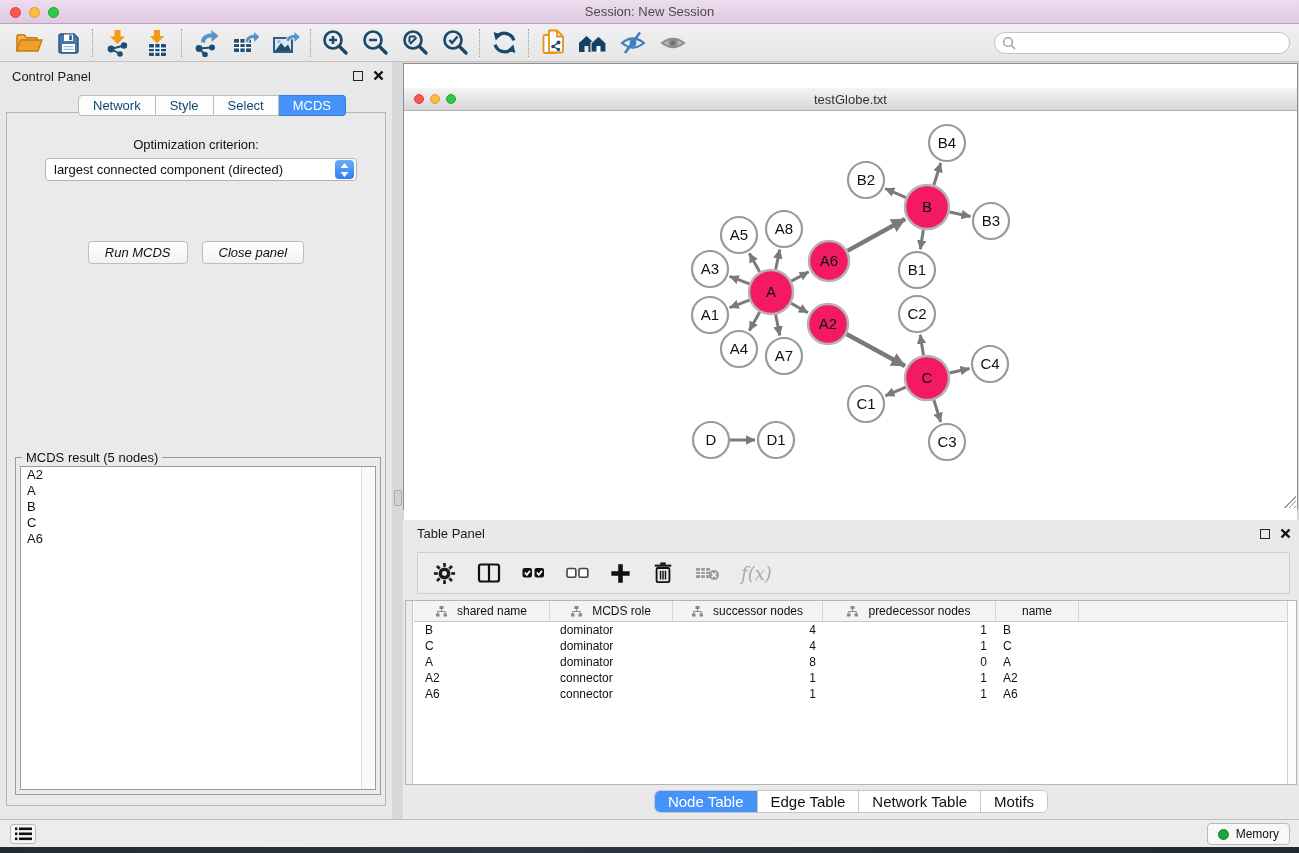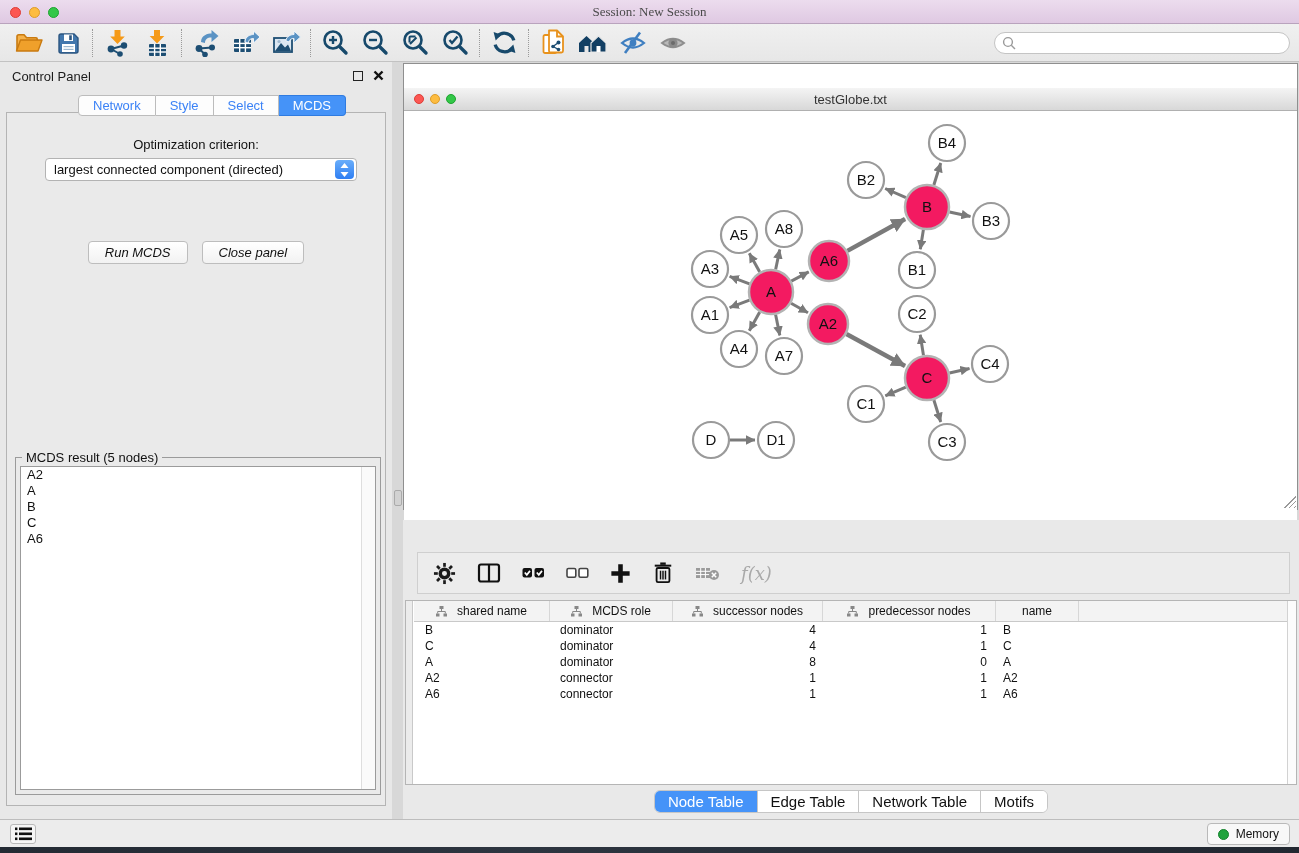--- a/index.html
+++ b/index.html
@@ -3,21 +3,21 @@
 <meta charset="utf-8">
 <style>
   * { margin:0; padding:0; box-sizing:border-box; }
   html,body { width:1299px; height:853px; }
   body { font-family:"Liberation Sans", sans-serif; background:#dcdcdc; position:relative; overflow:hidden; }
 
   
   .titlebar { position:absolute; left:0; top:0; width:1299px; height:24px;
     background:linear-gradient(#ecdcee,#dfc9e2); border-bottom:1px solid #b9a3bd;
     display:flex; align-items:center; justify-content:center; }
-  .titlebar .title { font-size:13px; color:#4a4a4a;font-family:Liberation Serif, serif; }
+  .titlebar .title { font-size:13px; color:#4a4a4a; }
   .lights { position:absolute; left:10px; top:7px; display:flex; gap:8px; }
   .light { width:11px; height:11px; border-radius:50%; }
   .light.red { background:#fc5753; border:1px solid #dd3e37; }
   .light.yellow { background:#fdbc40; border:1px solid #de9c28; }
   .light.green { background:#33c748; border:1px solid #1da42f; }
 
   
   .toolbar { position:absolute; left:0; top:24px; width:1299px; height:38px;
     background:linear-gradient(#f0f0f0,#e7e7e7); border-bottom:1px solid #c2c2c2;
     display:flex; align-items:center; }
@@ -33,21 +33,21 @@
 
   
   .control-panel { position:absolute; left:0; top:0; width:392px; height:757px; background:#e8e8e8; }
   .cp-header { position:relative; height:26px; }
   .cp-title { position:absolute; left:12px; top:7px; font-size:13px; color:#1b1b1b; }
   .panel-icons { position:absolute; right:8px; top:8px; display:flex; gap:10px; align-items:center; }
   .float-btn { width:10px; height:10px; border:1.5px solid #222; background:transparent; }
 
   .cp-tabs { position:absolute; left:78px; top:33px; display:flex; z-index:2; }
   .cp-tab { height:21px; padding:0 14px; background:#fdfdfd; border:1px solid #bcbcbc; border-left:none;
-    font-size:13px; color:#3b82f6; display:flex; align-items:center; }
+    font-size:13px; color:#0c4a6e; display:flex; align-items:center; }
   .cp-tab:first-child { border-left:1px solid #bcbcbc; border-radius:4px 0 0 4px; }
   .cp-tab:last-child { border-radius:0 4px 4px 0; }
   .cp-tab.active { background:#4593f8; border-color:#2f7be0; color:#fff; }
 
   .cp-panel { position:absolute; left:6px; top:50px; width:380px; height:694px;
     background:#eaeaea; border:1px solid #b4b4b4;padding-left:40px; }
   .opt-label { position:absolute; left:0; top:24px; width:100%; text-align:center; font-size:13px; color:#111; }
   .combo { position:absolute; left:38px; top:45px; width:312px; height:23px; background:#fff;
     border:1px solid #b3b3b3; border-radius:4px; display:flex; align-items:center; }
   .combo .val { flex:1; font-size:13px; color:#111; padding-left:8px; white-space:nowrap; overflow:hidden; }
@@ -444,20 +444,30 @@
           <circle cx="372" cy="329" r="18" fill="#ffffff" stroke="#9a9a9a" stroke-width="2.2"></circle>
           <text x="372" y="334" text-anchor="middle" font-size="15" font-family="Liberation Sans, sans-serif" fill="#111">D1</text>
         </svg>
     </div>
     <div class="grip"></div>
   </div>
 
   <div class="hdiv-handle"></div>
 
   <div class="table-panel">
+    <div class="tp-header">
+      <div class="tp-title">Table Panel</div>
+      <div class="panel-icons">
+        <div class="float-btn"></div>
+        <svg width="11" height="11" viewBox="0 0 11 11">
+          <line x1="1.5" y1="1.5" x2="9.5" y2="9.5" stroke="#111" stroke-width="2.4"></line>
+          <line x1="9.5" y1="1.5" x2="1.5" y2="9.5" stroke="#111" stroke-width="2.4"></line>
+        </svg>
+      </div>
+    </div>
     <div class="tp-toolbar">
       <div class="tp-tool">
         <svg width="23" height="23" viewBox="0 0 24 24">
           <g stroke="#1b1b1b" stroke-width="2.8">
             <line x1="12" y1="1" x2="12" y2="5"></line>
               <line x1="12" y1="19" x2="12" y2="23"></line>
             <line x1="1" y1="12" x2="5" y2="12"></line>
               <line x1="19" y1="12" x2="23" y2="12"></line>
             <line x1="4.2" y1="4.2" x2="7" y2="7"></line>
               <line x1="17" y1="17" x2="19.8" y2="19.8"></line>

